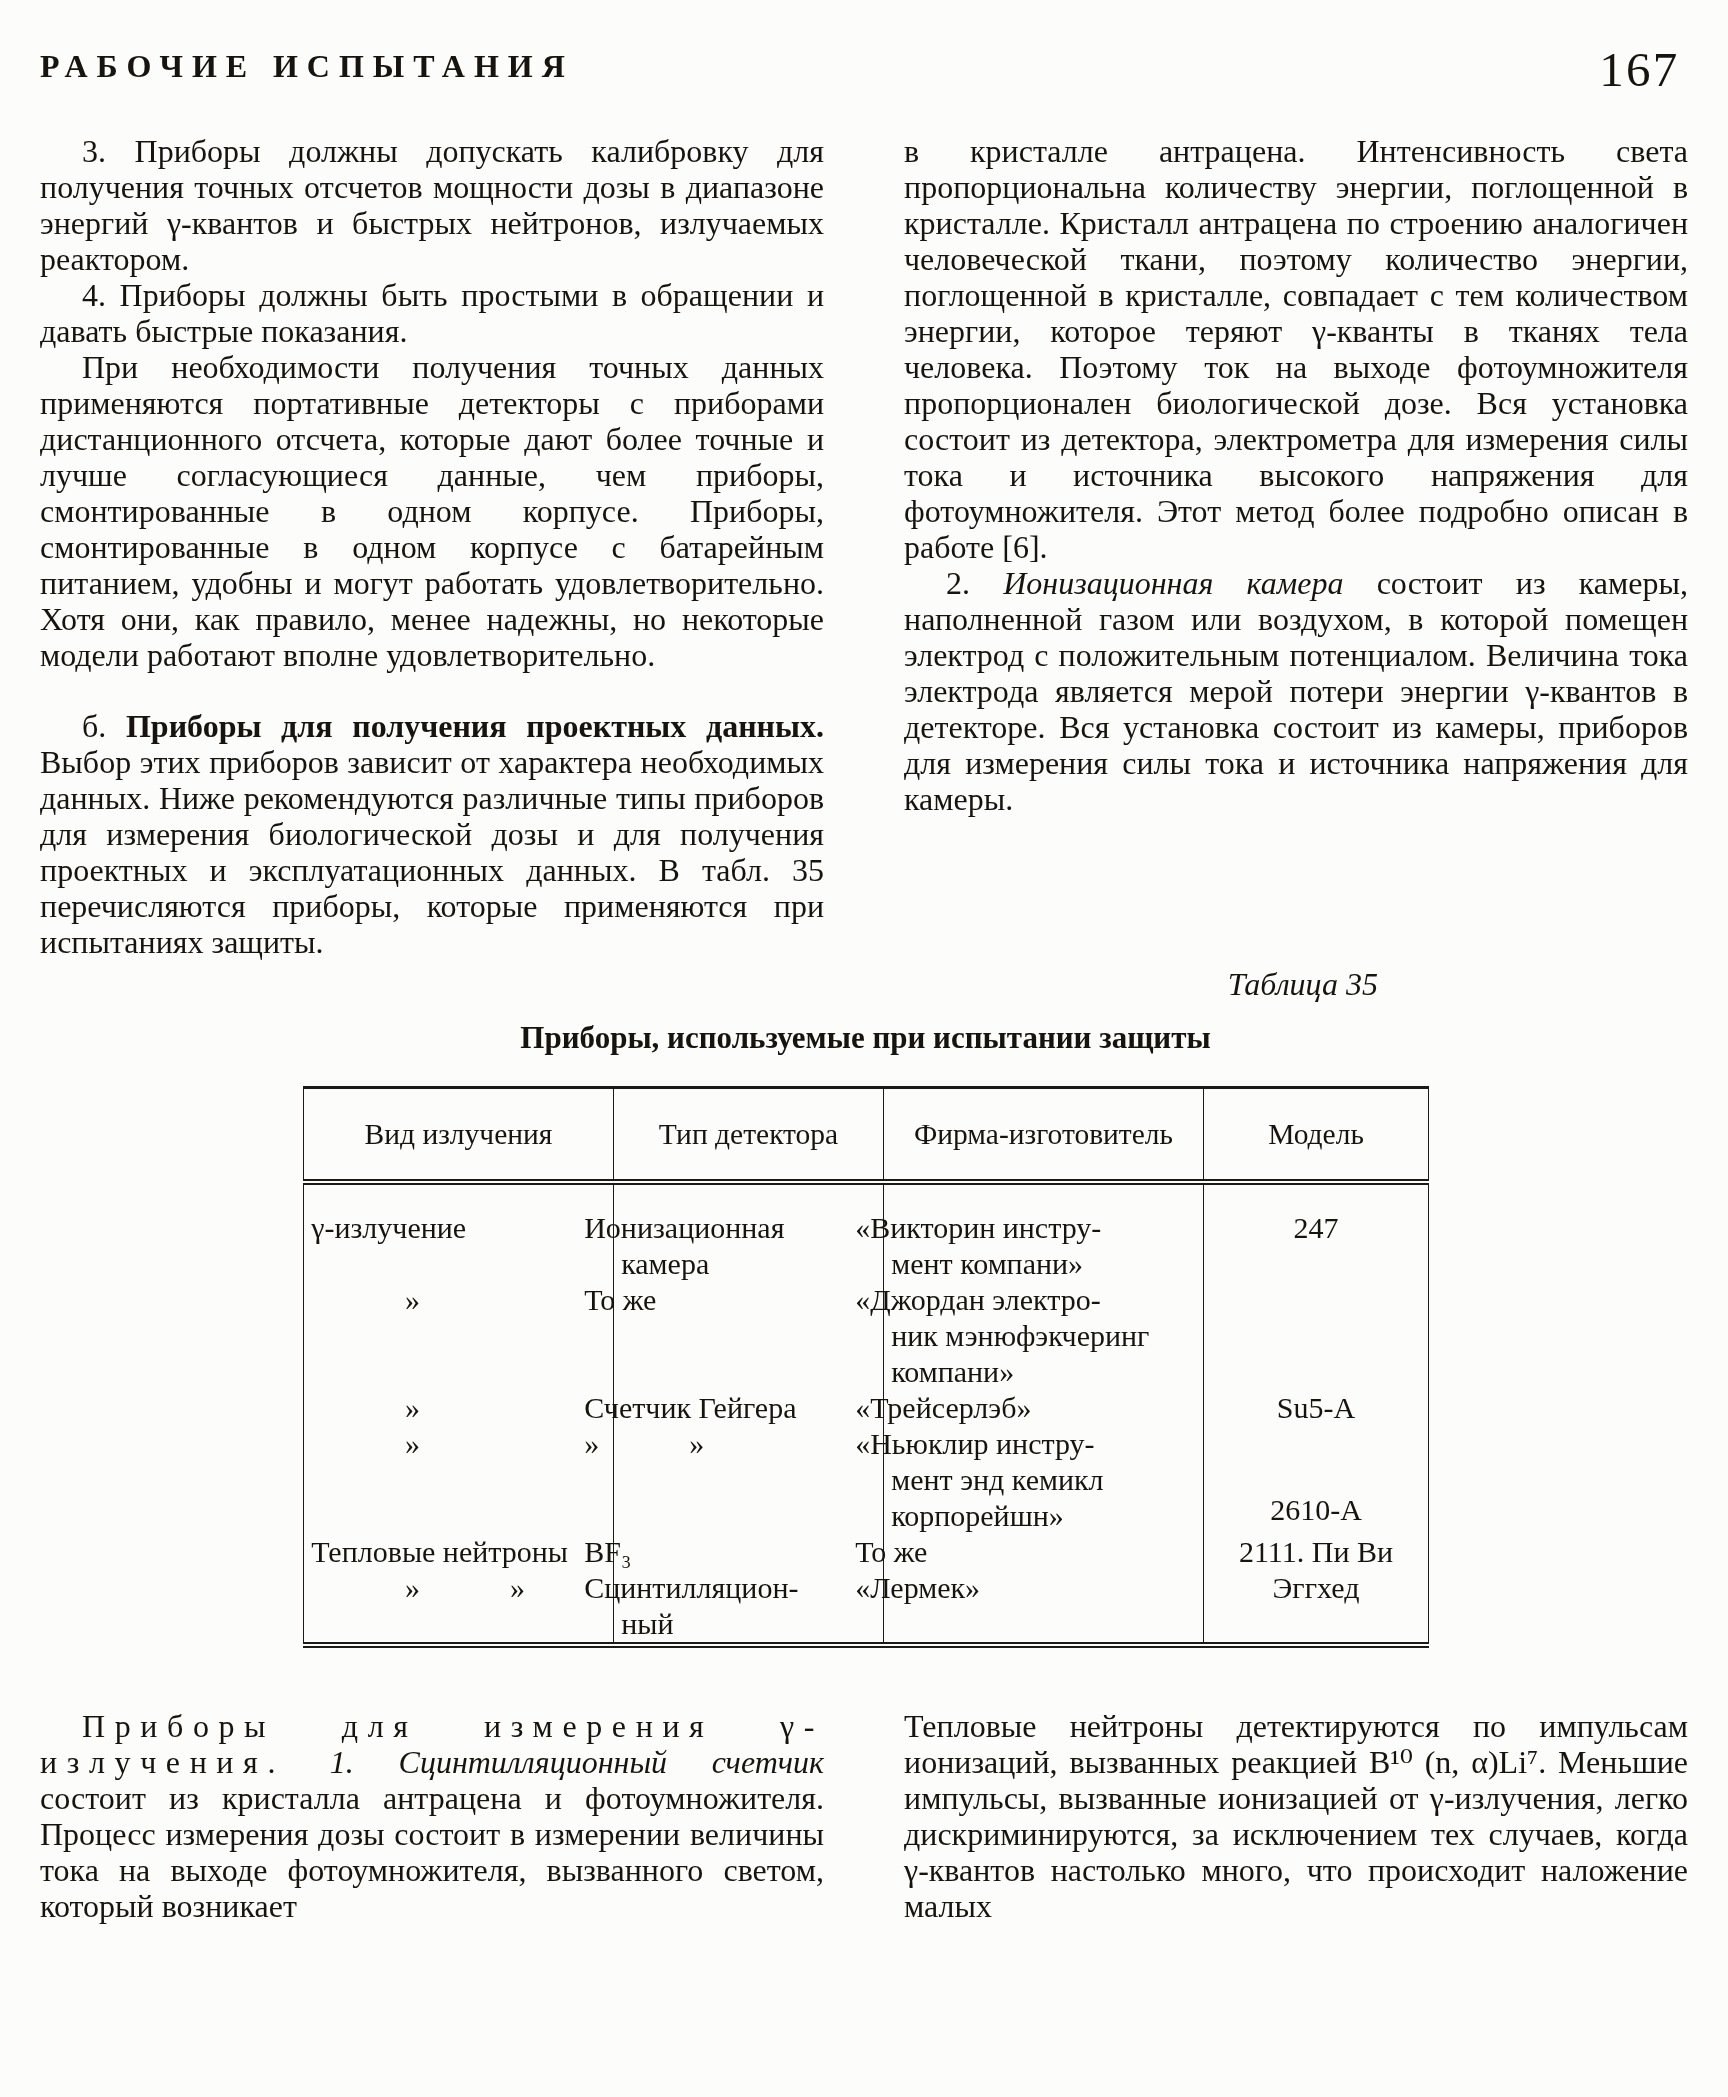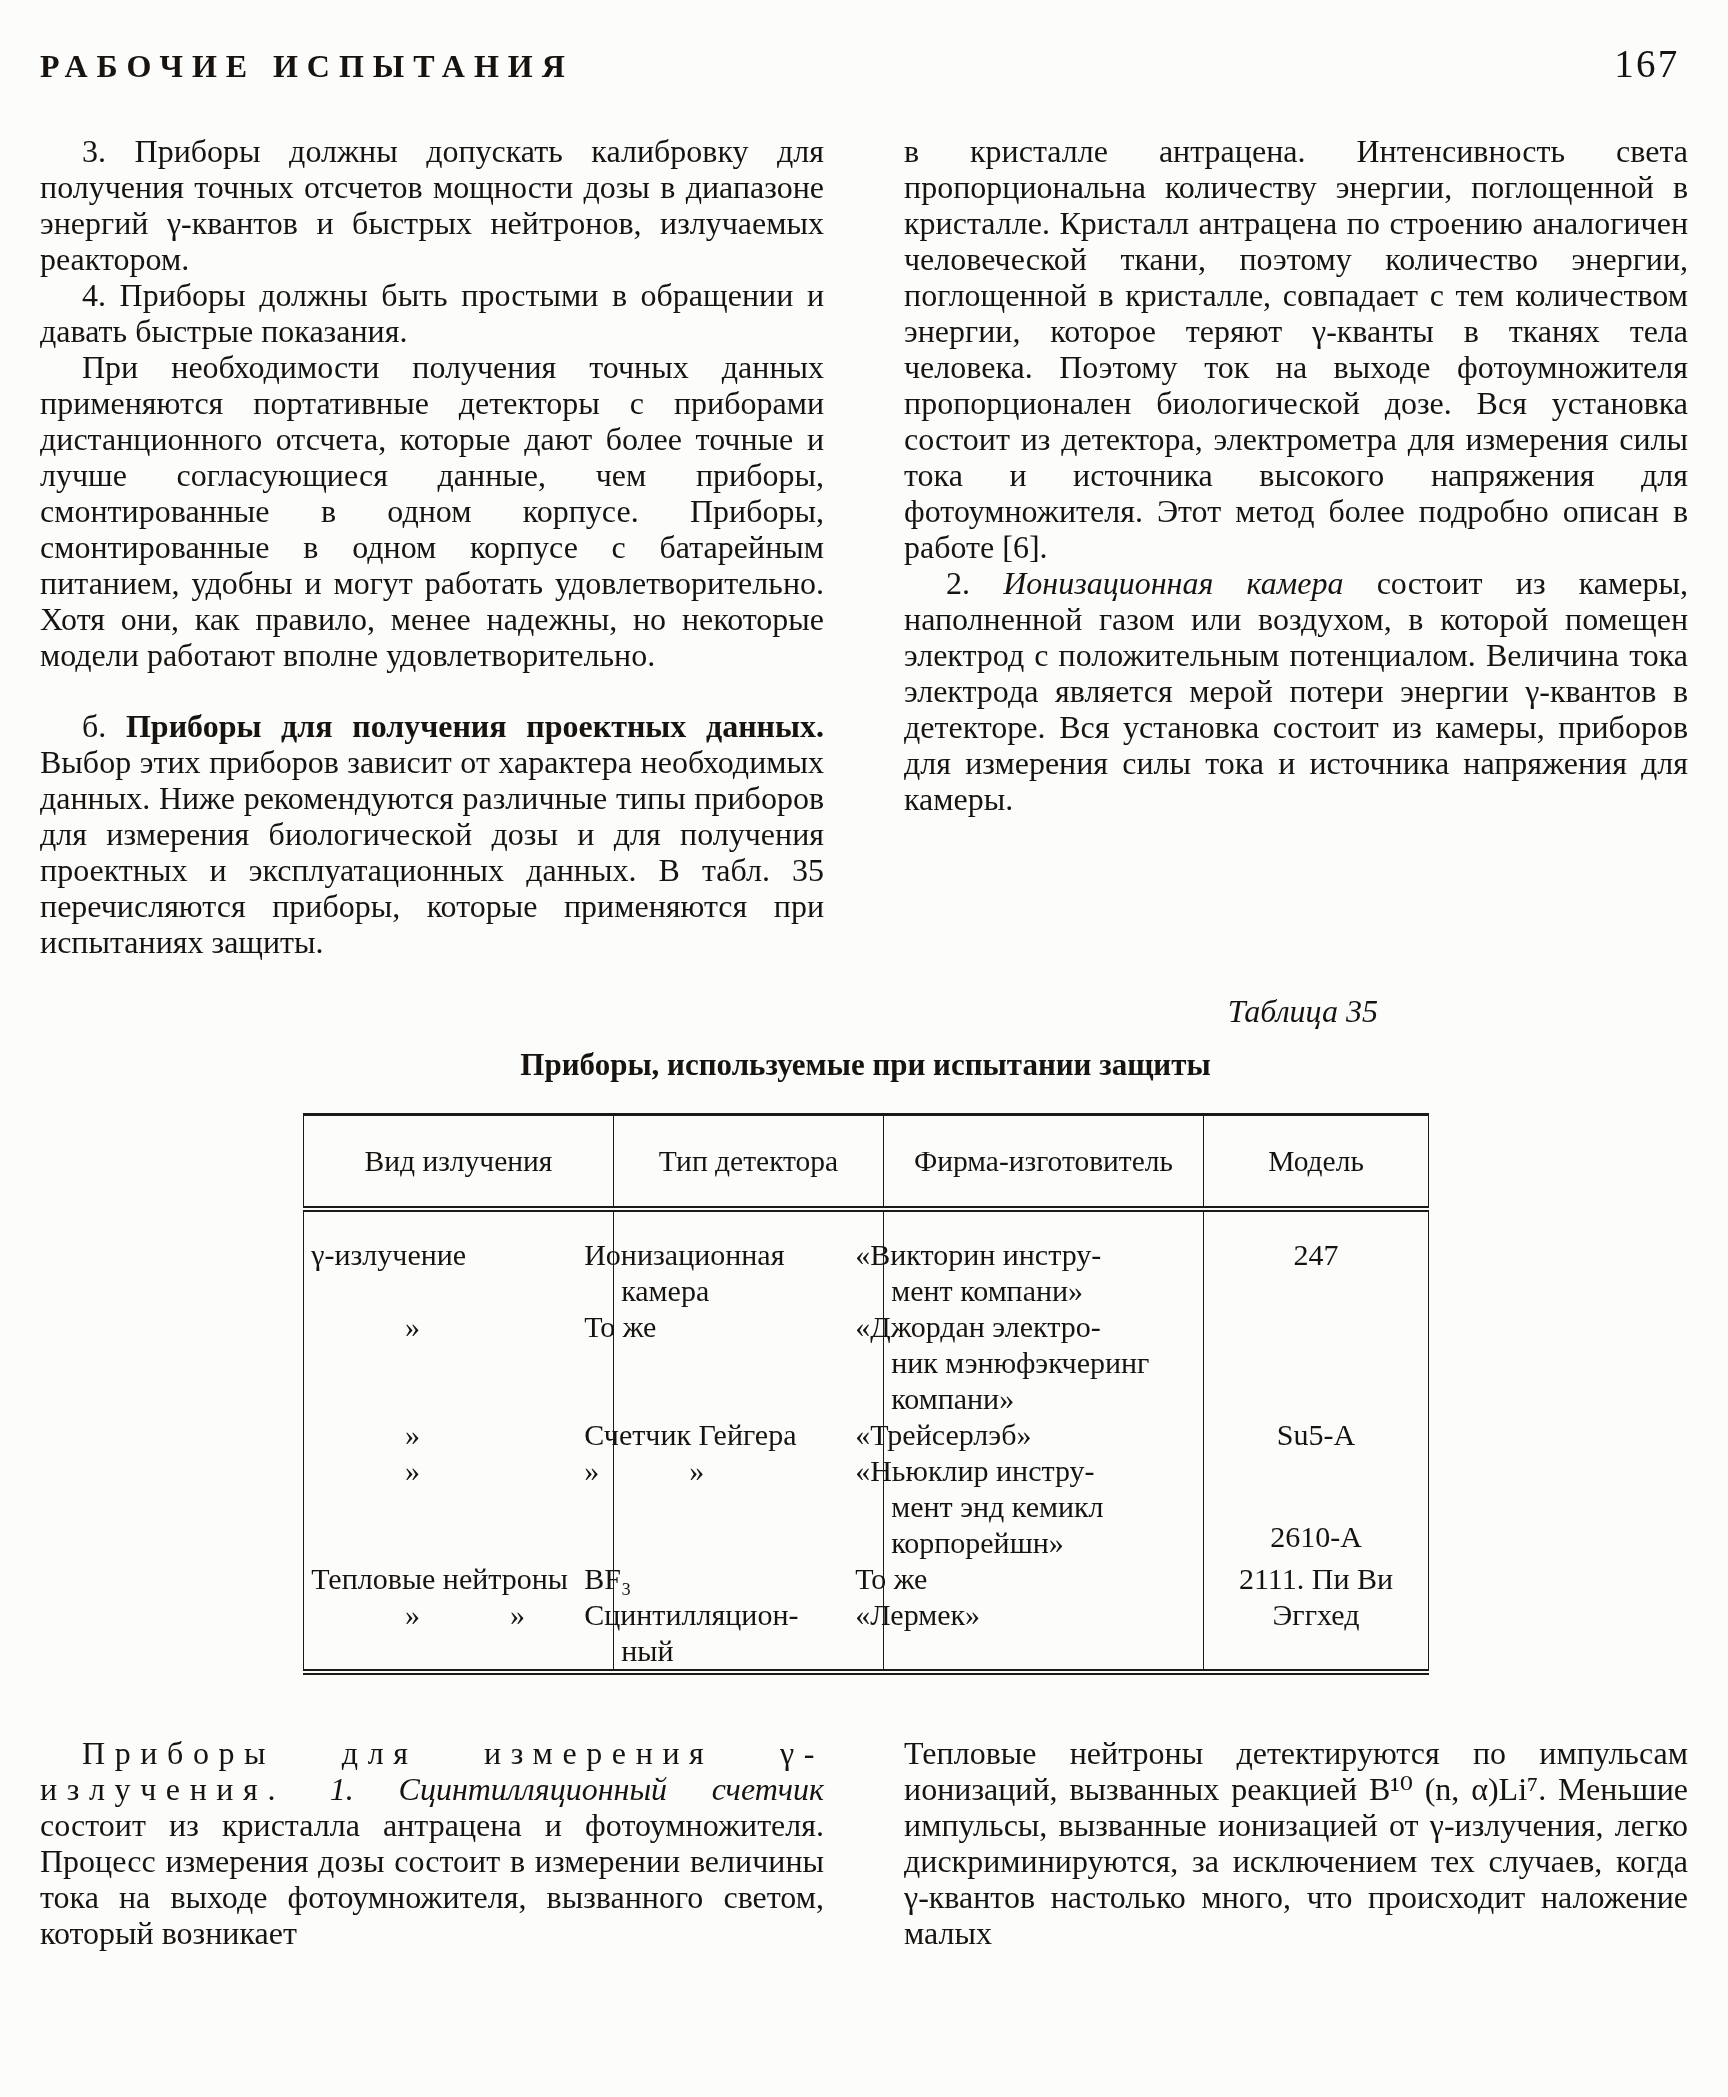--- a/index.html
+++ b/index.html
@@ -19,35 +19,35 @@
   .rh-title {
     text-align: left;
     font-size: 32px;
     letter-spacing: 0.28em;
     padding-top: 5.8px;
     font-weight: bold;
   }
   .rh-page {
     position: absolute;
     right: 8.6px; top: -1.4px;
-    font-size: 39px;
+    font-size: 49px;
     letter-spacing: 2.2px;
   }
   
   .cols { display: flex; gap: 80px; margin-top: 39px; }
   .cols.bottom { margin-top: 60px; }
   .col { width: 799px; font-size: 32px; line-height: 36px; text-align: justify; }
   .para { margin: 0; }
   .indent { text-indent: 42px; }
   .gap-top { margin-top: 35px; }
   .spaced { letter-spacing: 0.30em; }
   .italic { font-style: italic; }
   .bold { font-weight: bold; }
   
-  .table-block { width: 1125px; margin-left: 263px; margin-top: 33px; }
+  .table-block { width: 1125px; margin-left: 263px; margin-top: 6px; }
   .tbl-caption {
     text-align: right;
     font-style: italic;
     font-size: 32px;
     padding-right: 50px;
   }
   .tbl-title {
     text-align: center;
     font-weight: bold;
     font-size: 31px;

